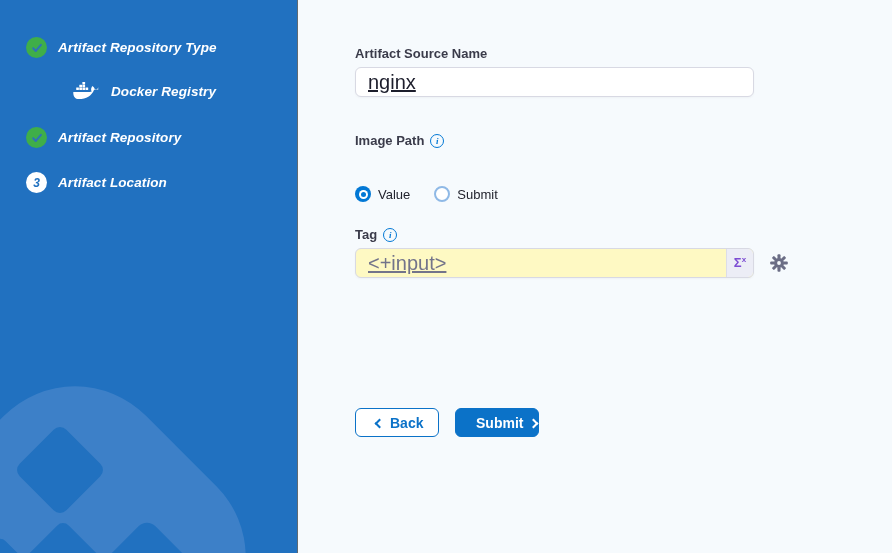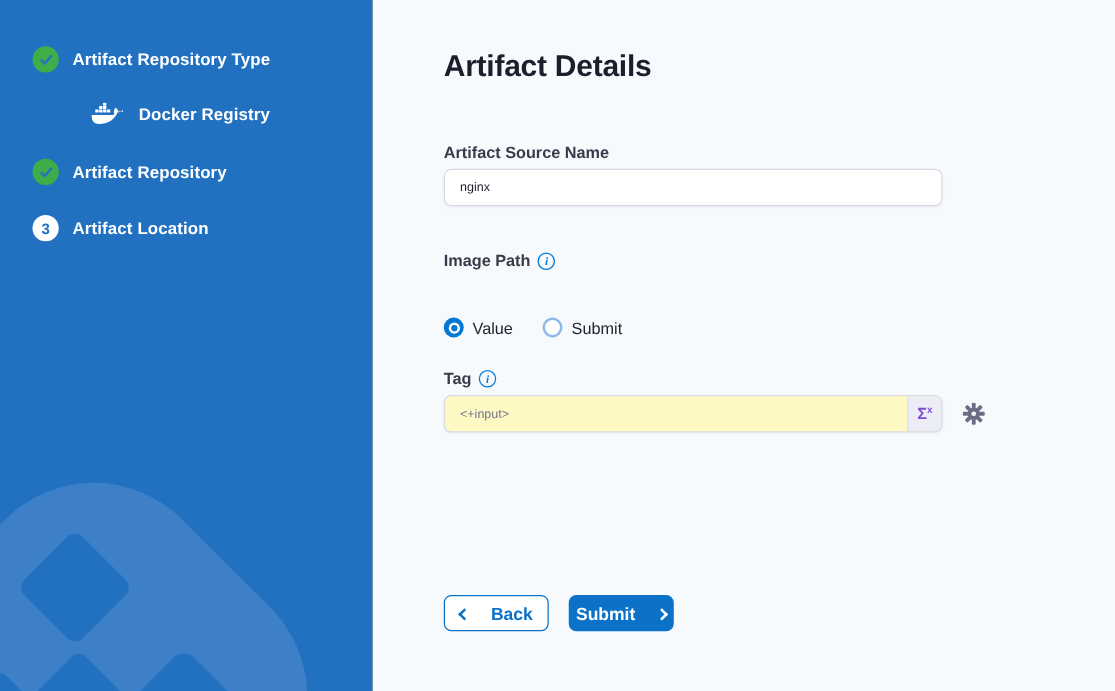--- a/index.html
+++ b/index.html
@@ -17,21 +17,21 @@
     background:#2171c0; overflow:hidden;
     border-right:1px solid #5f6a72;
   }
   .wm { position:absolute; transform:rotate(45deg); }
   .wm-arch { left:-75px; top:407px; width:300px; height:300px; border-radius:100px; background:#3d80c8; }
   .wm-hole { left:27px; top:437px; width:66px; height:66px; border-radius:9px; background:#2171c0; }
   .wm-valley { left:31px; top:533px; width:64px; height:64px; border-radius:8px; background:#2171c0; }
   .wm-corner { left:-35px; top:550px; width:70px; height:70px; border-radius:8px; background:#2171c0; }
   .wm-bottom { left:96px; top:539px; width:102px; height:102px; border-radius:12px; background:#2171c0; }
 
-  .steps { position:relative; z-index:2; padding:37px 18px 0 26px; }
+  .steps { position:relative; z-index:2; padding:37px 18px 0 26px;font-style:italic; }
   .step { display:flex; align-items:center; gap:11px; margin-bottom:24px; cursor:pointer; }
   .step-label { color:#fff; font-size:13.5px; font-weight:600; letter-spacing:.1px; }
   .badge { width:21px; height:21px; border-radius:50%; flex:none;
            display:flex; align-items:center; justify-content:center; }
   .badge.check { background:#3fae49; }
   .badge.num { background:#fff; color:#2171c0; font-size:12px; font-weight:700; }
   .substep { margin:0 0 26px 47px; display:flex; align-items:center; gap:12px; cursor:pointer; }
   .substep .step-label { font-weight:600; }
 
   
@@ -40,21 +40,21 @@
 
   .label { display:flex; align-items:center; gap:6px; font-size:13px; font-weight:700; color:#3a3b4a; }
   .l1 { margin-top:46px; } .l2 { margin-top:36px; } .l3 { margin-top:25px; }
 
   .info { width:14px; height:14px; border:1.5px solid #0278d5; border-radius:50%;
           color:#0278d5; font-size:9px; font-weight:700;
           display:inline-flex; align-items:center; justify-content:center;
           font-family:"Liberation Serif",serif; font-style:italic; cursor:pointer; flex:none; }
 
   input.text, .group input {
-    font-family:"Liberation Sans",sans-serif; font-size:10px; color:#1d1e2c;
+    font-family:"Liberation Sans",sans-serif; font-size:20px; color:#1d1e2c;text-decoration:underline;
   }
   input.text {
     display:block; width:399px; height:30px; margin-top:6px;
     border:1px solid #d8d9e3; border-radius:6px; background:#fff;
     padding:0 12px; outline:none; box-shadow:0 1px 2px rgba(40,41,61,.04);
   }
   .group {
     margin-top:6px; width:399px; height:30px; display:flex;
     border:1px solid #d8d9e3; border-radius:6px; background:#fff;
     overflow:hidden; box-shadow:0 1px 2px rgba(40,41,61,.04);
@@ -75,22 +75,22 @@
   .radio.on .ring { width:9px; height:9px; background:#fff; border-radius:50%;
                     display:flex; align-items:center; justify-content:center; }
   .radio.on .ring::after { content:""; width:5px; height:5px; background:#0278d5; border-radius:50%; }
   .radio.off { background:#fff; border:2px solid #8fb9e6; }
 
   .tag-row { display:flex; align-items:center; }
   .gear-btn { margin-left:16px; margin-top:6px; cursor:pointer; display:flex; }
 
   .actions { margin-top:130px; display:flex; align-items:center; }
   .btn { height:29px; border-radius:6px; font-size:14px; font-weight:700;
-         display:flex; align-items:center; justify-content:center; gap:18px;
-         cursor:pointer; font-family:inherit; }
+         display:flex; align-items:center; justify-content:flex-start; gap:7px;
+         cursor:pointer; font-family:inherit;padding-left:20px; }
   .btn-back { width:84px; background:#fff; border:1.5px solid #0b72c8; color:#0b72c8; }
   .btn-submit { width:84px; margin-left:16px; background:#0b72c8; border:1.5px solid #0b72c8; color:#fff; }
   .chev { width:7px; height:7px; border-left:2px solid currentColor; border-bottom:2px solid currentColor; flex:none; }
   .chev.left { transform:rotate(45deg); margin-top:1px; }
   .chev.right { transform:rotate(-135deg); margin-top:1px; }
 </style>
 </head>
 <body>
 
 <aside class="sidebar">
@@ -141,21 +141,20 @@
     <div class="step">
       <span class="badge num">3</span>
       <span class="step-label">Artifact Location</span>
     </div>
 
   </nav>
 </aside>
 
 <main class="main">
 
-  <h1 class="title">Artifact Details</h1>
 
   <div class="label l1">
     <span>Artifact Source Name</span>
   </div>
   <input class="text" type="text" value="nginx" style="">
 
   <div class="label l2">
     <span>Image Path</span>
     <span class="info">i</span>
   </div>

